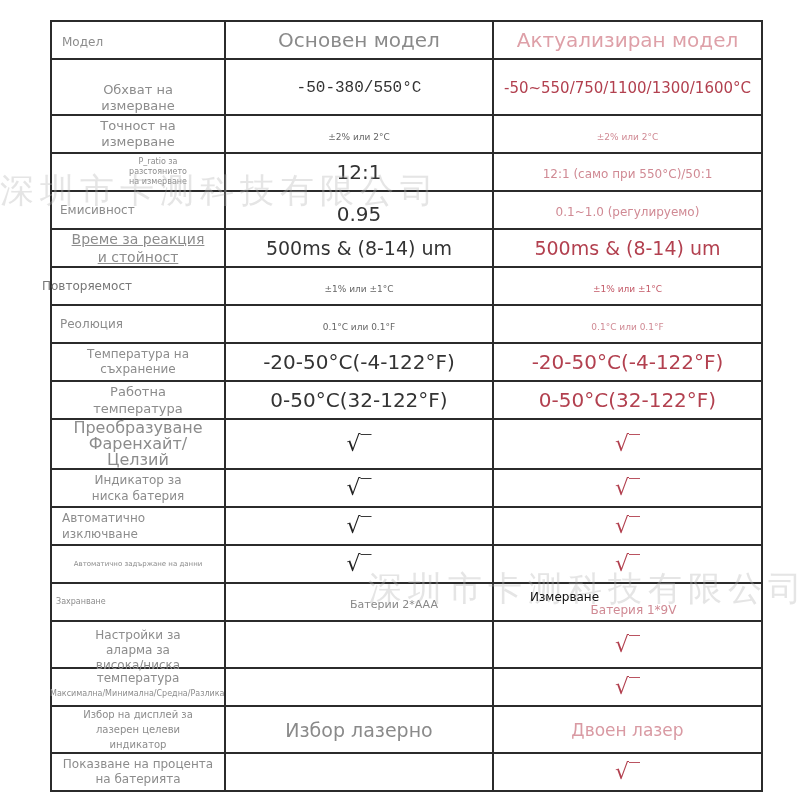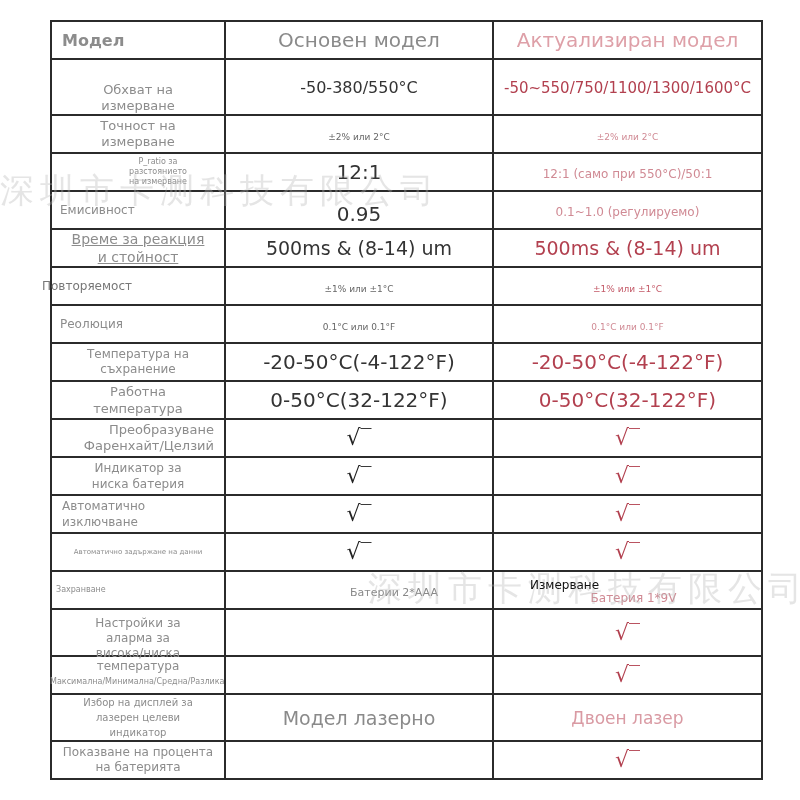--- a/index.html
+++ b/index.html
@@ -30,21 +30,21 @@
   .lbl { color: #8c8c8c; line-height: 16px; font-size: 13px; }
   .lbl.tiny { font-size: 7px; }
   .lbl.xs { font-size: 8px; }
   .lbl.left { text-align: left; padding-left: 8px; }
   .base { color: #333333; }
   .upd { color: #b2404f; }
   .upd.light { color: #d08a94; }
   .hdr-base { color: #8a8a8a; font-size: 20px; }
   .hdr-upd { color: #dea0a8; font-size: 20px; }
   .big { font-size: 21px; }
-  .mid { font-size: 18px; }
+  .mid { font-size: 18px; font-family: Liberation Mono, monospace; }
   .sm { font-size: 11px; }
   .check { font-family: "DejaVu Serif", serif; font-size: 22px; line-height: 22px; }
   .check.base { color: #222; }
   .check.upd { color: #b2404f; }
   .overflow-left { position: absolute; left: -10px; top: 50%; transform: translateY(-50%); white-space: nowrap; }
   .overlay-label { position: absolute; left: 36px; top: 6px; color: #111; font-size: 12px; z-index: 6; }
 </style>
 </head>
 <body>
 
@@ -54,21 +54,21 @@
 <table class="spec">
   <colgroup>
       <col class="c1">
       <col class="c2">
       <col class="c3">
     </colgroup>
   <tbody>
 
     <tr>
       <td style="text-align:left;padding-left:10px;">
-        <span class="lbl" style="font-size:16px;font-weight:bold;">Модел</span>
+        <span class="lbl" style="font-size:12px;">Модел</span>
       </td>
       <td>
         <span class="hdr-base">Основен модел</span>
       </td>
       <td>
         <span class="hdr-upd">Актуализиран модел</span>
       </td>
     </tr>
 
     <tr>
@@ -138,21 +138,21 @@
     <tr>
       <td>
           <div class="lbl" style="font-size:13px;line-height:17px;padding:0 28px;">Работна температура</div>
         </td>
       <td><span class="base big" style="font-size:20px;">0-50°C(32-122°F)</span></td>
       <td><span class="upd big" style="font-size:20px;">0-50°C(32-122°F)</span></td>
     </tr>
 
     <tr>
       <td>
-          <div class="lbl" style="font-size:13px;line-height:16px;padding:0 10px;text-align:right;">Преобразуване Фаренхайт/Целзий</div>
+          <div class="lbl" style="font-size:16px;line-height:16px;padding:0 10px;">Преобразуване Фаренхайт/Целзий</div>
         </td>
       <td><span class="check base">√‾</span></td>
       <td><span class="check upd">√‾</span></td>
     </tr>
 
     <tr>
       <td>
           <div class="lbl" style="font-size:12px;line-height:16px;padding:0 30px;">Индикатор за ниска батерия</div>
         </td>
       <td><span class="check base">√‾</span></td>
@@ -200,21 +200,21 @@
         <div class="lbl" style="font-size:8px;line-height:10px;white-space:nowrap;position:relative;left:-2px;">Максимална/Минимална/Средна/Разлика</div>
       </td>
       <td><span></span></td>
       <td><span class="check upd">√‾</span></td>
     </tr>
 
     <tr>
       <td>
           <div class="lbl" style="font-size:10px;line-height:15px;padding:0 20px;">Избор на дисплей за лазерен целеви индикатор</div>
         </td>
-      <td><span class="hdr-base" style="font-size:19px;">Модел лазерно</span></td>
+      <td><span class="hdr-base" style="font-size:19px;">Избор лазерно</span></td>
       <td><span class="hdr-upd" style="font-size:17px;color:#d99aa3;">Двоен лазер</span></td>
     </tr>
 
     <tr>
       <td>
           <div class="lbl" style="font-size:12px;line-height:15px;padding:0 10px;">Показване на процента на батерията</div>
         </td>
       <td><span></span></td>
       <td><span class="check upd">√‾</span></td>
     </tr>

